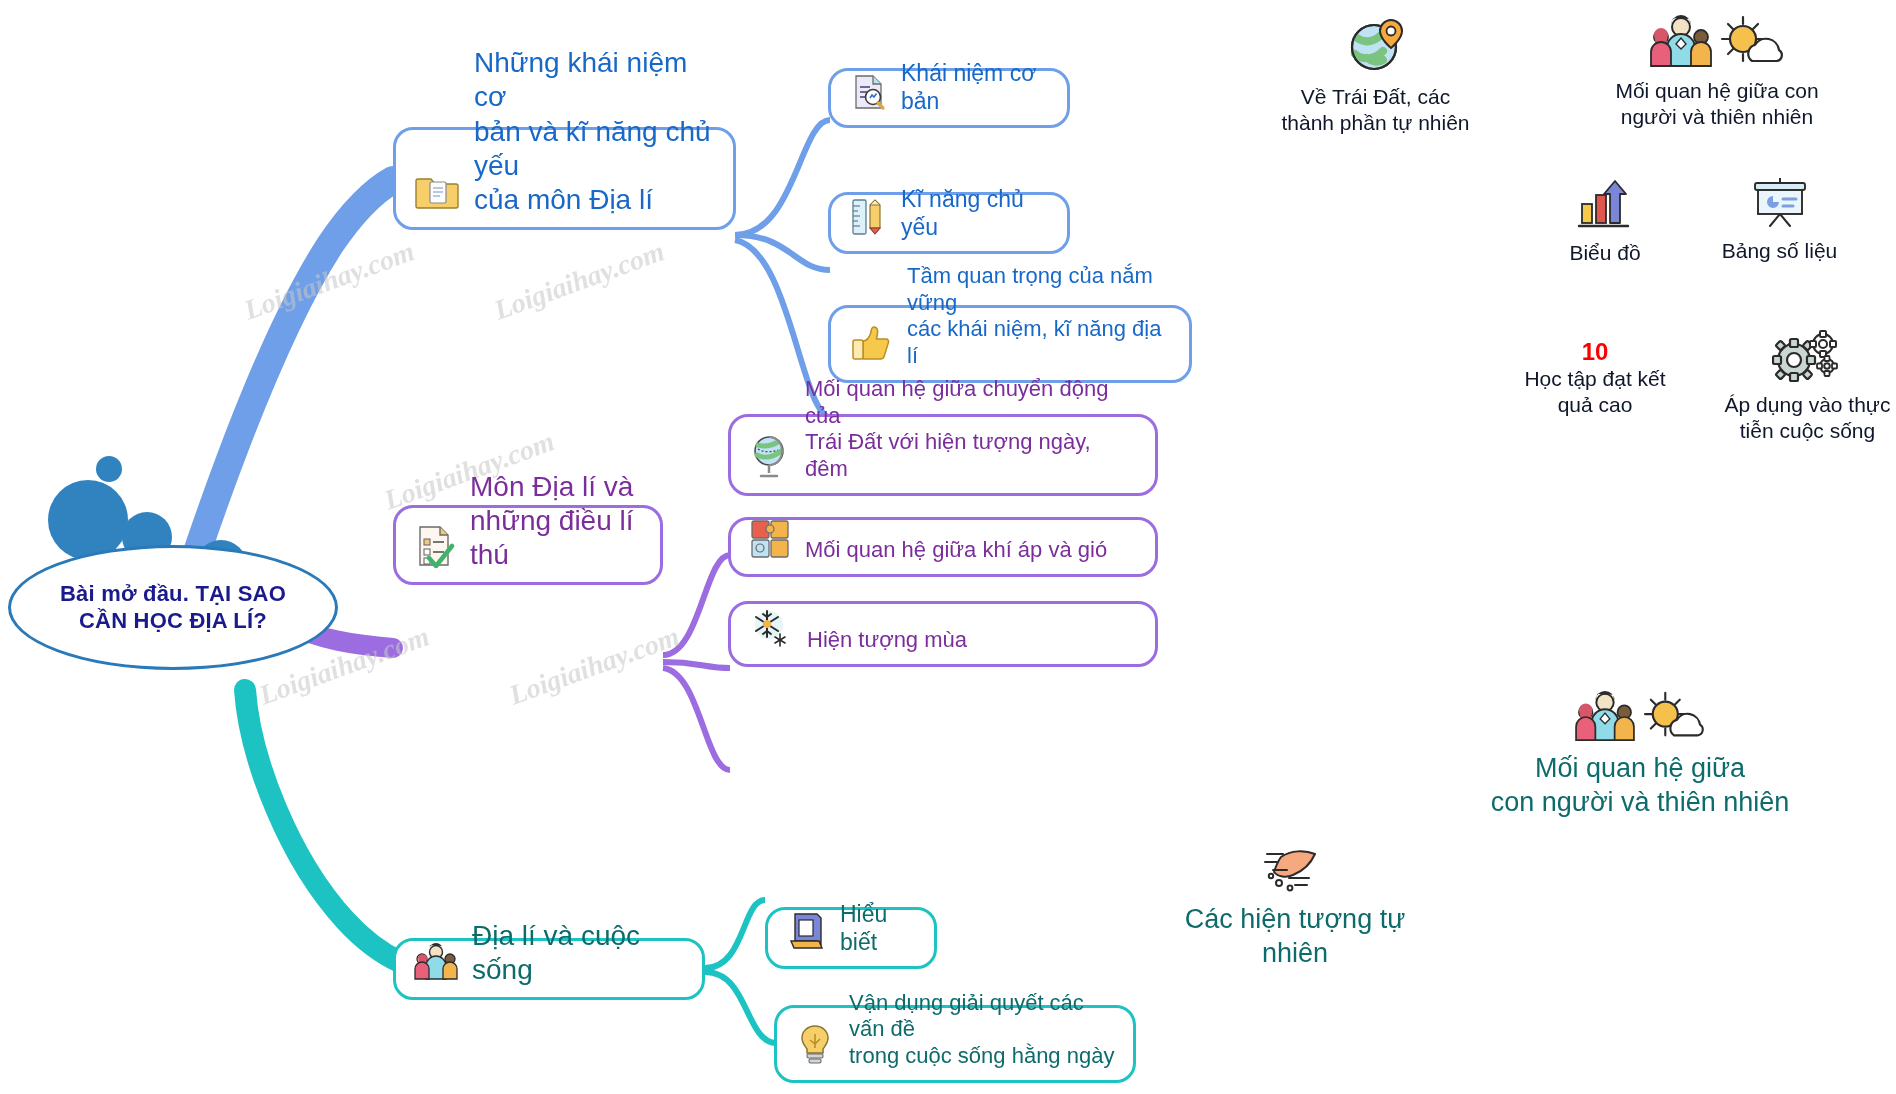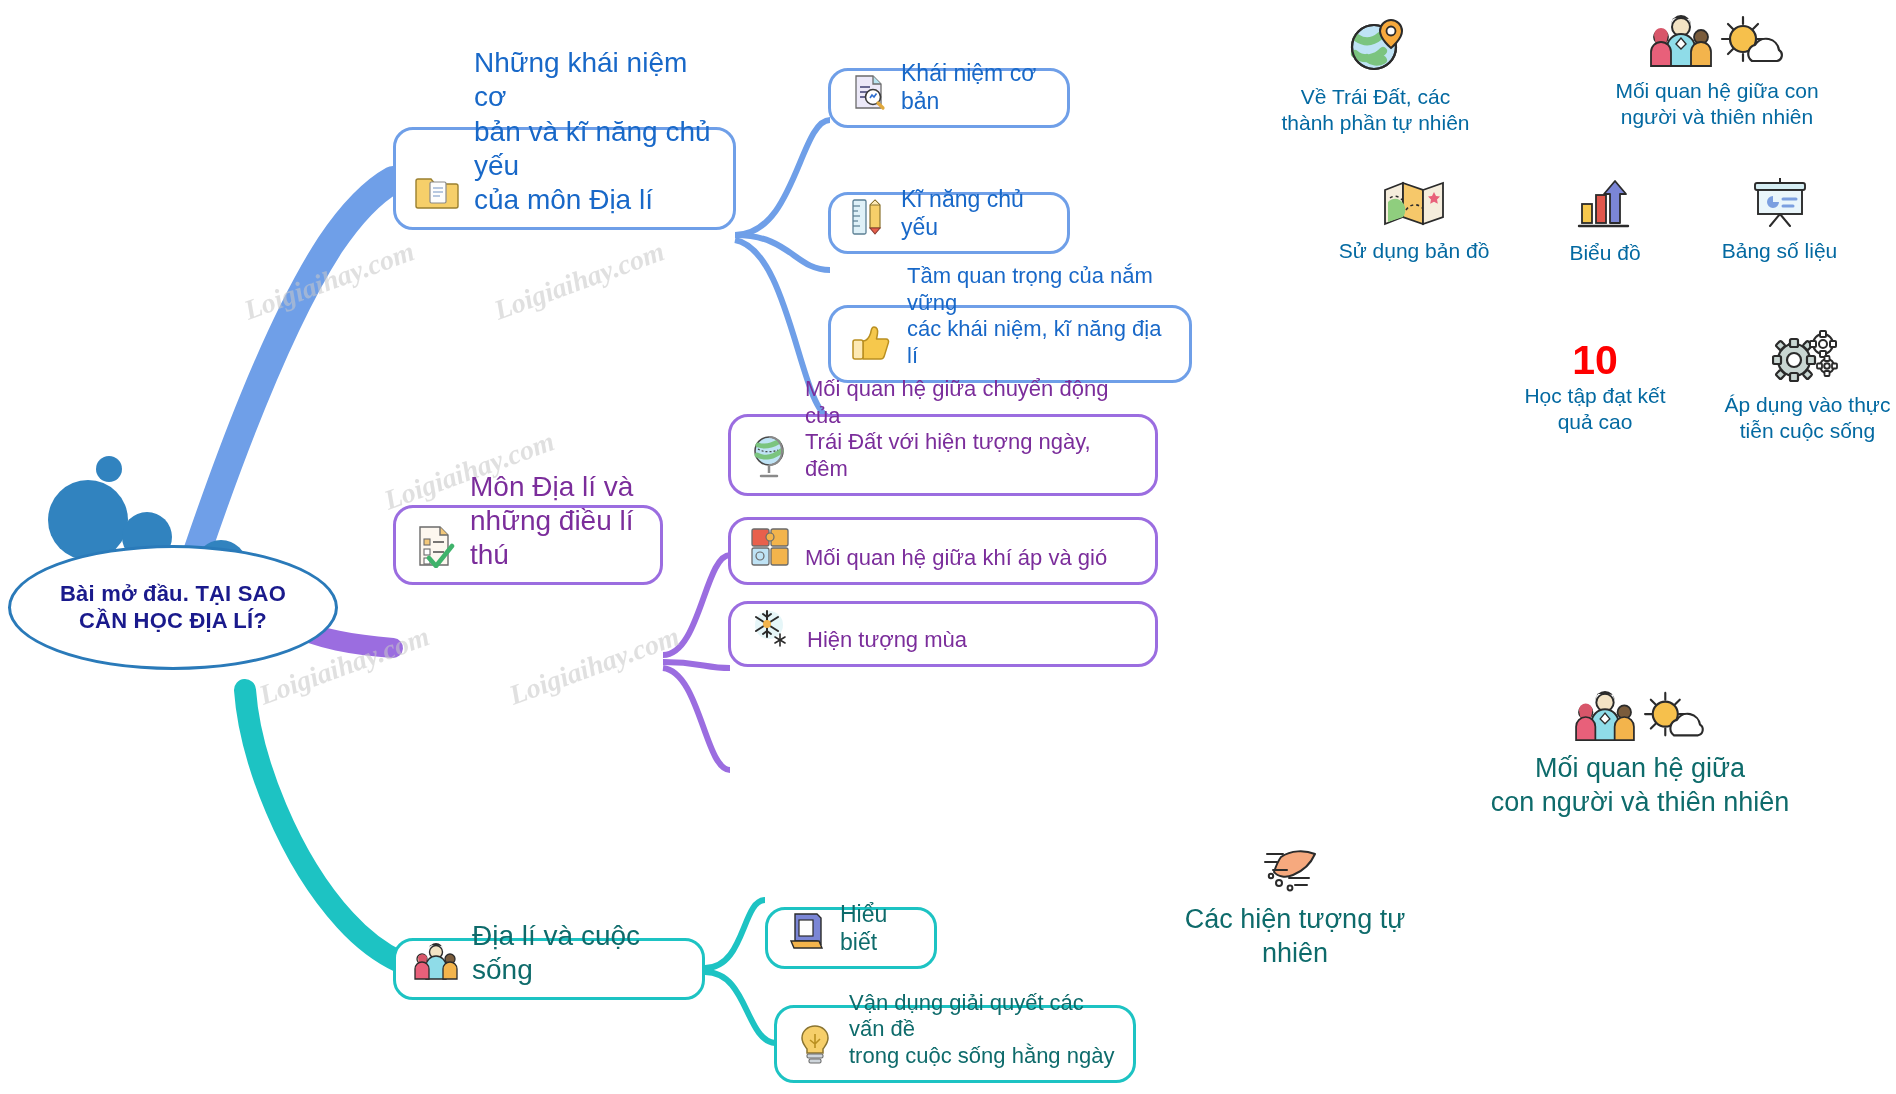--- a/index.html
+++ b/index.html
@@ -44,24 +44,24 @@
   .b-teal{border:3px solid #1dc3c3;}
   .b-teal .label{color:#0e6b6b;}
 
   .f22{font-size:22px;}
   .f23{font-size:23px;}
   .f24{font-size:28px;}
 
   
   .cluster{position:absolute;text-align:center;z-index:4;}
   .cluster .cap{line-height:1.25;}
-  .cap-blue{color:#0369a1;font-size:21px;}
+  .cap-blue{color:#0f172a;font-size:21px;}
   .cap-teal{color:#0e6b6b;font-size:27px;}
   .cluster .icorow{display:flex;align-items:flex-end;justify-content:center;gap:6px;margin-bottom:4px;}
-  .bignum{color:#ff0000;font-weight:bold;font-size:41px;line-height:1;margin-bottom:2px;}
+  .bignum{color:#ff0000;font-weight:bold;font-size:24px;line-height:1;margin-bottom:2px;}
 
   
   .wm{
     position:absolute;color:#c8c8c8;font-family:"Liberation Serif","DejaVu Serif",serif;
     font-size:28px;font-style:italic;font-weight:bold;transform:rotate(-20deg);
     opacity:.55;z-index:1;white-space:nowrap;user-select:none;
   }
 </style>
 </head>
 <body>
@@ -208,21 +208,21 @@
         <line x1="20" y1="32" x2="20" y2="40" stroke="#8a8a8a" stroke-width="2.5"></line>
         <path d="M12 43h16" stroke="#8a8a8a" stroke-width="2.5" stroke-linecap="round"></path>
       </svg>
     </span>
     <span class="label f22">
       <div>Mối quan hệ giữa chuyển động của</div>
       <div>Trái Đất với hiện tượng ngày, đêm</div>
     </span>
   </div>
 
-  <div class="node b-purple" style="left:728px;top:517px;width:430px;height:68px;">
+  <div class="node b-purple" style="left:728px;top:517px;width:430px;height:60px;">
     <span class="ico">
       <svg width="42" height="42" viewBox="0 0 42 42">
         <rect x="3" y="3" width="17" height="17" rx="2" fill="#e8604c" stroke="#6b6b6b" stroke-width="1.3"></rect>
         <rect x="22" y="3" width="17" height="17" rx="2" fill="#f3b44c" stroke="#6b6b6b" stroke-width="1.3"></rect>
         <rect x="3" y="22" width="17" height="17" rx="2" fill="#bfe3f5" stroke="#6b6b6b" stroke-width="1.3"></rect>
         <rect x="22" y="22" width="17" height="17" rx="2" fill="#f3b44c" stroke="#6b6b6b" stroke-width="1.3"></rect>
         <circle cx="21" cy="11" r="4" fill="#f3b44c" stroke="#6b6b6b" stroke-width="1.2"></circle>
         <circle cx="11" cy="30" r="4" fill="#bfe3f5" stroke="#6b6b6b" stroke-width="1.2"></circle>
       </svg>
     </span>
@@ -344,38 +344,20 @@
           <path d="M34 47a9 9 0 0 1 3-16 13 13 0 0 1 24 5 6 6 0 0 1-2 11z" fill="#fff" stroke="#2b2b2b" stroke-width="2.2" stroke-linejoin="round"></path>
         </svg>
       </span>
     </div>
     <div class="cap cap-blue">
       <div>Mối quan hệ giữa con</div>
       <div>người và thiên nhiên</div>
     </div>
   </div>
 
-  <div class="cluster" style="left:1324px;top:180px;width:180px;">
-    <div class="icorow">
-      <span class="ico">
-        <svg width="64" height="50" viewBox="0 0 64 50">
-          <path d="M3 10l18-7v34L3 44z" fill="#f5eddc" stroke="#2b2b2b" stroke-width="1.8"></path>
-          <path d="M21 3l20 7v34l-20-7z" fill="#f6c86a" stroke="#2b2b2b" stroke-width="1.8"></path>
-          <path d="M41 10l20-7v34l-20 7z" fill="#f5eddc" stroke="#2b2b2b" stroke-width="1.8"></path>
-          <path d="M6 22c5-5 11-4 15 1 3 4 3 10 0 14l-15 5z" fill="#8fce7e"></path>
-          <path d="M24 30c4-6 11-7 16-2" fill="none" stroke="#2b2b2b" stroke-width="1.6" stroke-dasharray="3 3"></path>
-          <path d="M8 18c4-3 9-2 12 2" fill="none" stroke="#2b2b2b" stroke-width="1.5" stroke-dasharray="3 3"></path>
-          <path d="M52 12l2 4 4 .5-3 3 .8 4.3-3.8-2-3.8 2 .8-4.3-3-3 4-.5z" fill="#e8607a"></path>
-        </svg>
-      </span>
-    </div>
-    <div class="cap cap-blue">
-      <div>Sử dụng bản đồ</div>
-    </div>
-  </div>
 
   <div class="cluster" style="left:1540px;top:178px;width:130px;">
     <div class="icorow">
       <span class="ico">
         <svg width="58" height="54" viewBox="0 0 58 54">
           <rect x="6" y="26" width="10" height="19" fill="#f6c84c" stroke="#2b2b2b" stroke-width="1.8"></rect>
           <rect x="20" y="17" width="10" height="28" fill="#e2574c" stroke="#2b2b2b" stroke-width="1.8"></rect>
           <path d="M34 45V16h-6l11-13 11 13h-6v29z" fill="#7b86d6" stroke="#2b2b2b" stroke-width="1.8" stroke-linejoin="round"></path>
           <line x1="3" y1="48" x2="52" y2="48" stroke="#2b2b2b" stroke-width="2.4" stroke-linecap="round"></line>
         </svg>

